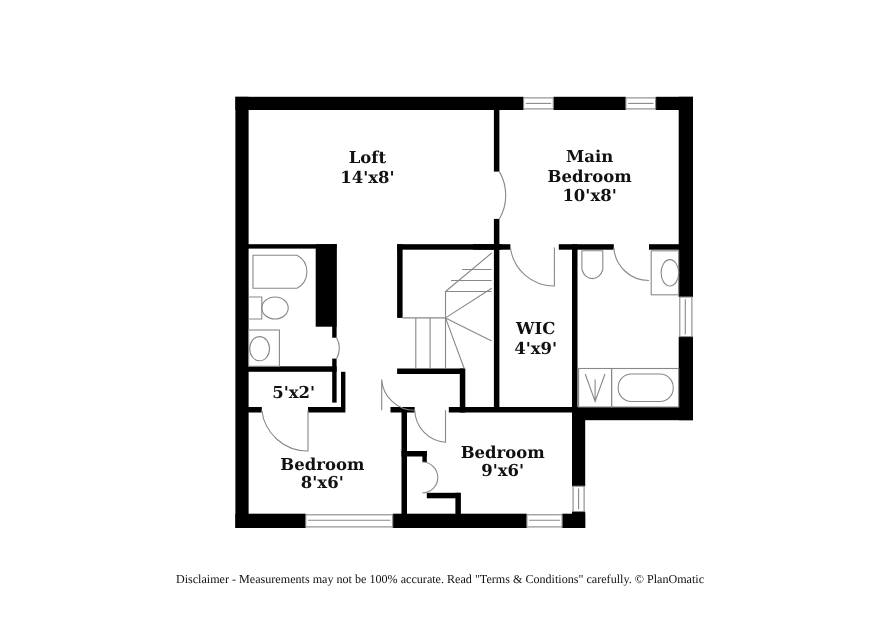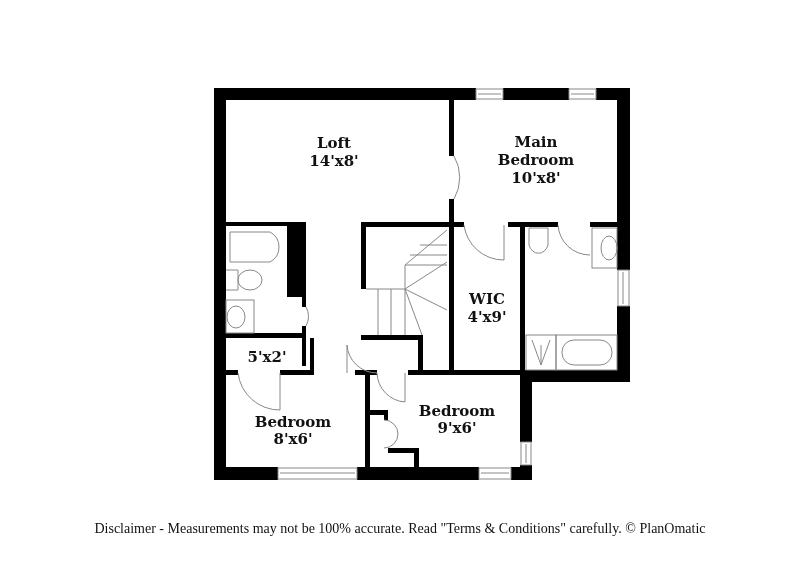--- a/index.html
+++ b/index.html
@@ -1,19 +1,19 @@
 <!DOCTYPE html>
 <html><head>
 <meta charset="utf-8">
 <style>
   html,body{margin:0;padding:0;background:#fff;}
   body{width:800px;height:582px;position:relative;overflow:hidden;font-family:"DejaVu Serif","Liberation Serif",serif;}
   #plan{position:absolute;left:0;top:0;width:800px;height:582px;}
   .room-label{font-family:"DejaVu Serif","Liberation Serif",serif;font-weight:bold;font-size:15px;fill:#111;text-anchor:middle;}
-  .disclaimer{position:absolute;left:0;width:800px;top:521px;text-align:center;font-family:"Liberation Serif","DejaVu Serif",serif;font-size:14px;color:#111;}
+  .disclaimer{position:absolute;left:0;width:800px;top:521px;text-align:center;font-family:"Liberation Serif","DejaVu Serif",serif;font-size:11px;color:#111;}
 </style>
 </head>
 <body>
 
 <svg id="plan" viewBox="0 0 800 582" xmlns="http://www.w3.org/2000/svg">
 
   <g fill="#000">
 
     <rect x="214" y="88" width="262" height="12"></rect>
     <rect x="503" y="88" width="66" height="12"></rect>

